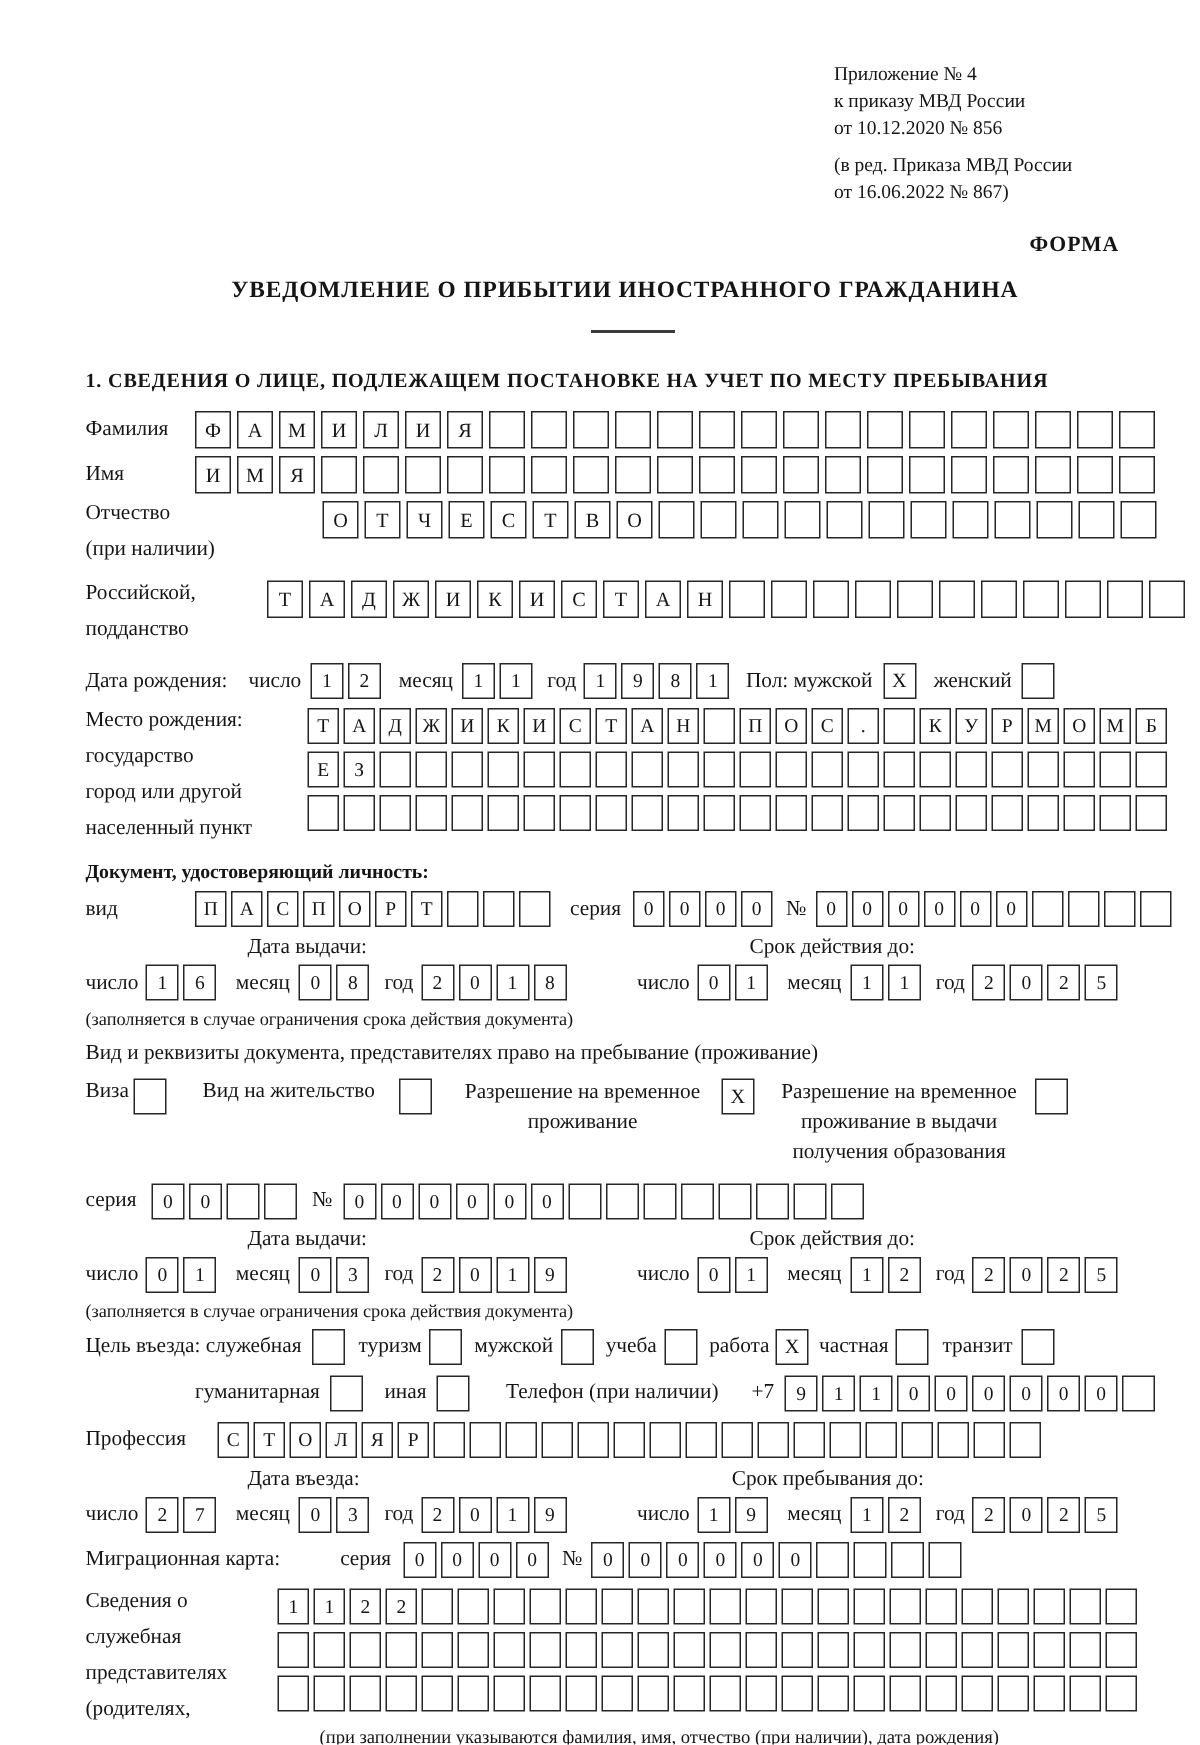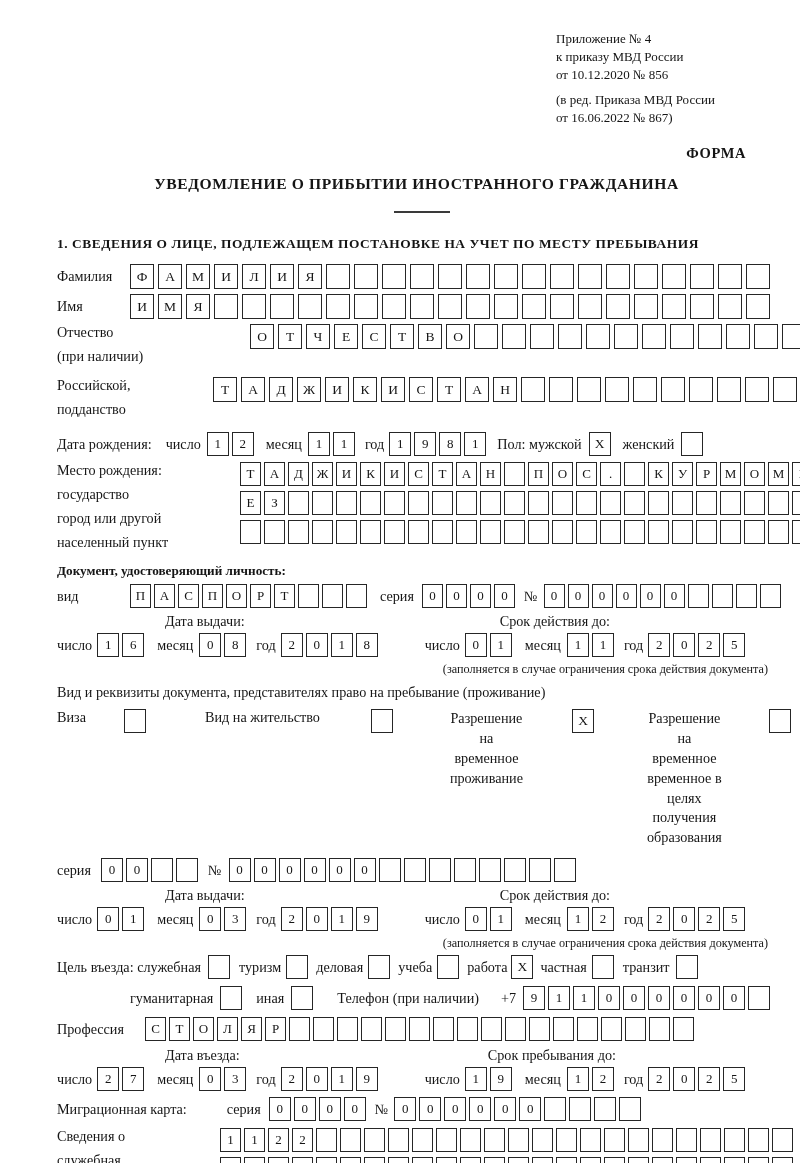--- a/index.html
+++ b/index.html
@@ -2,33 +2,33 @@
 <html><head>
 <meta charset="utf-8">
 <style>
   * { box-sizing: border-box; margin: 0; padding: 0; }
   html, body { background: #ffffff; }
   body {
     width: 800px; height: 1163px; margin: 0 auto; overflow: hidden;
     color: #151515;
     font-family: "Liberation Serif", "DejaVu Serif", serif;
   }
-  .page { padding: 30px 24px 0 57px; width: 800px; height: 1163px; }
+  .page { padding: 40px 24px 0 57px; width: 800px; height: 1163px; }
 
   
   .appendix { margin-left: auto; width: 220px; font-size: 13px; line-height: 1.38; }
   .amend { margin-top: 7px; }
   .forma { text-align: right; padding-right: 30px; font-weight: 700; font-size: 14.5px; margin-top: 18px; letter-spacing: .6px; }
   .title { text-align: center; font-weight: 700; font-size: 15.6px; line-height: 1.55; margin-top: 10px; letter-spacing: .6px; }
   .blank-line { display: inline-block; width: 56px; border-bottom: 2.4px solid #3a3a3a; height: .95em; margin-left: 10px; }
   .sec-heading { font-weight: 700; font-size: 13.4px; margin-top: 16px; margin-bottom: 12px; letter-spacing: .55px; white-space: nowrap; }
 
   
   .row { display: flex; align-items: center; margin-bottom: 5px; }
-  .row.top { align-items: flex-start; gap: 35px; }
+  .row.top { align-items: flex-start; }
   .lbl { font-size: 14.2px; white-space: nowrap; }
   .cells { display: flex; flex-wrap: nowrap; }
   .cell {
     display: inline-flex; align-items: center; justify-content: center; flex: none;
     width: 24px; height: 25px; border: 1.6px solid #262626; margin-right: 4px;
     font-size: 13.5px; background: #fff;
   }
   .sm .cell { width: 21px; height: 24px; margin-right: 3px; font-size: 13px; }
   .md .cell { width: 22px; height: 24px; margin-right: 3px; font-size: 13px; }
   .cb {
@@ -36,21 +36,21 @@
     width: 22px; height: 24px; border: 1.6px solid #262626; margin-left: 7px; font-size: 13.5px;
   }
   .w73 { width: 73px; flex: none; }
   .w121 { width: 121px; flex: none; }
   .w148 { width: 148px; flex: none; }
   .w158 { width: 158px; flex: none; }
   .lblcol .lbl { margin-bottom: 7px; }
 
   .doc-heading { text-align: left; font-weight: 700; font-size: 13.2px; margin: 3px 0 5px 0; }
   .dates-head { display: flex; font-size: 14.2px; margin: 3px 0 3px 0; }
-  .note { font-size: 12.2px; text-align: right; padding-right: 8px; margin: 0 0 4px 0; }
+  .note { font-size: 12.2px; padding-right: 8px; margin: 0 0 4px 0; }
   .intro { font-size: 14.2px; line-height: 1.55; margin-top: 4px; }
   .cb-lbl { font-size: 14.2px; text-align: center; line-height: 1.4; }
   .reps-note { font-size: 12.4px; margin-top: 10px; margin-left: 28px; }
   .mb2 { margin-bottom: 5px; }
 </style>
 </head>
 <body>
 
 <div class="page">
 
@@ -394,21 +394,21 @@
     <span class="cb" style="margin-left:3px"></span>
     <span class="lbl" style="margin-left:24px">Вид на жительство</span>
     <span class="cb" style="margin-left:16px"></span>
     <div class="cb-lbl" style="margin-left:22px">
       <div>Разрешение на временное</div>
       <div>проживание</div>
     </div>
     <span class="cb" style="margin-left:14px">X</span>
     <div class="cb-lbl" style="margin-left:18px">
       <div>Разрешение на временное</div>
-      <div>временное в целях</div>
+      <div>проживание в выдачи</div>
       <div>получения образования</div>
     </div>
     <span class="cb" style="margin-left:12px"></span>
   </div>
 
   <div class="row">
     <span class="lbl" style="margin-right:10px">серия</span>
     <div class="cells md">
         <span class="cell">0</span>
         <span class="cell">0</span>
@@ -474,21 +474,21 @@
         <span class="cell">5</span>
       </div>
   </div>
   <div class="note">(заполняется в случае ограничения срока действия документа)</div>
 
   <div class="row" style="margin-top:2px">
     <span class="lbl">Цель въезда: служебная</span>
     <span class="cb"></span>
     <span class="lbl" style="margin-left:9px">туризм</span>
     <span class="cb" style="margin-left:5px"></span>
-    <span class="lbl" style="margin-left:8px">деловая</span>
+    <span class="lbl" style="margin-left:8px">мужской</span>
     <span class="cb" style="margin-left:5px"></span>
     <span class="lbl" style="margin-left:8px">учеба</span>
     <span class="cb" style="margin-left:5px"></span>
     <span class="lbl" style="margin-left:8px">работа</span>
     <span class="cb" style="margin-left:4px">X</span>
     <span class="lbl" style="margin-left:7px">частная</span>
     <span class="cb" style="margin-left:5px"></span>
     <span class="lbl" style="margin-left:9px">транзит</span>
     <span class="cb" style="margin-left:6px"></span>
   </div>

